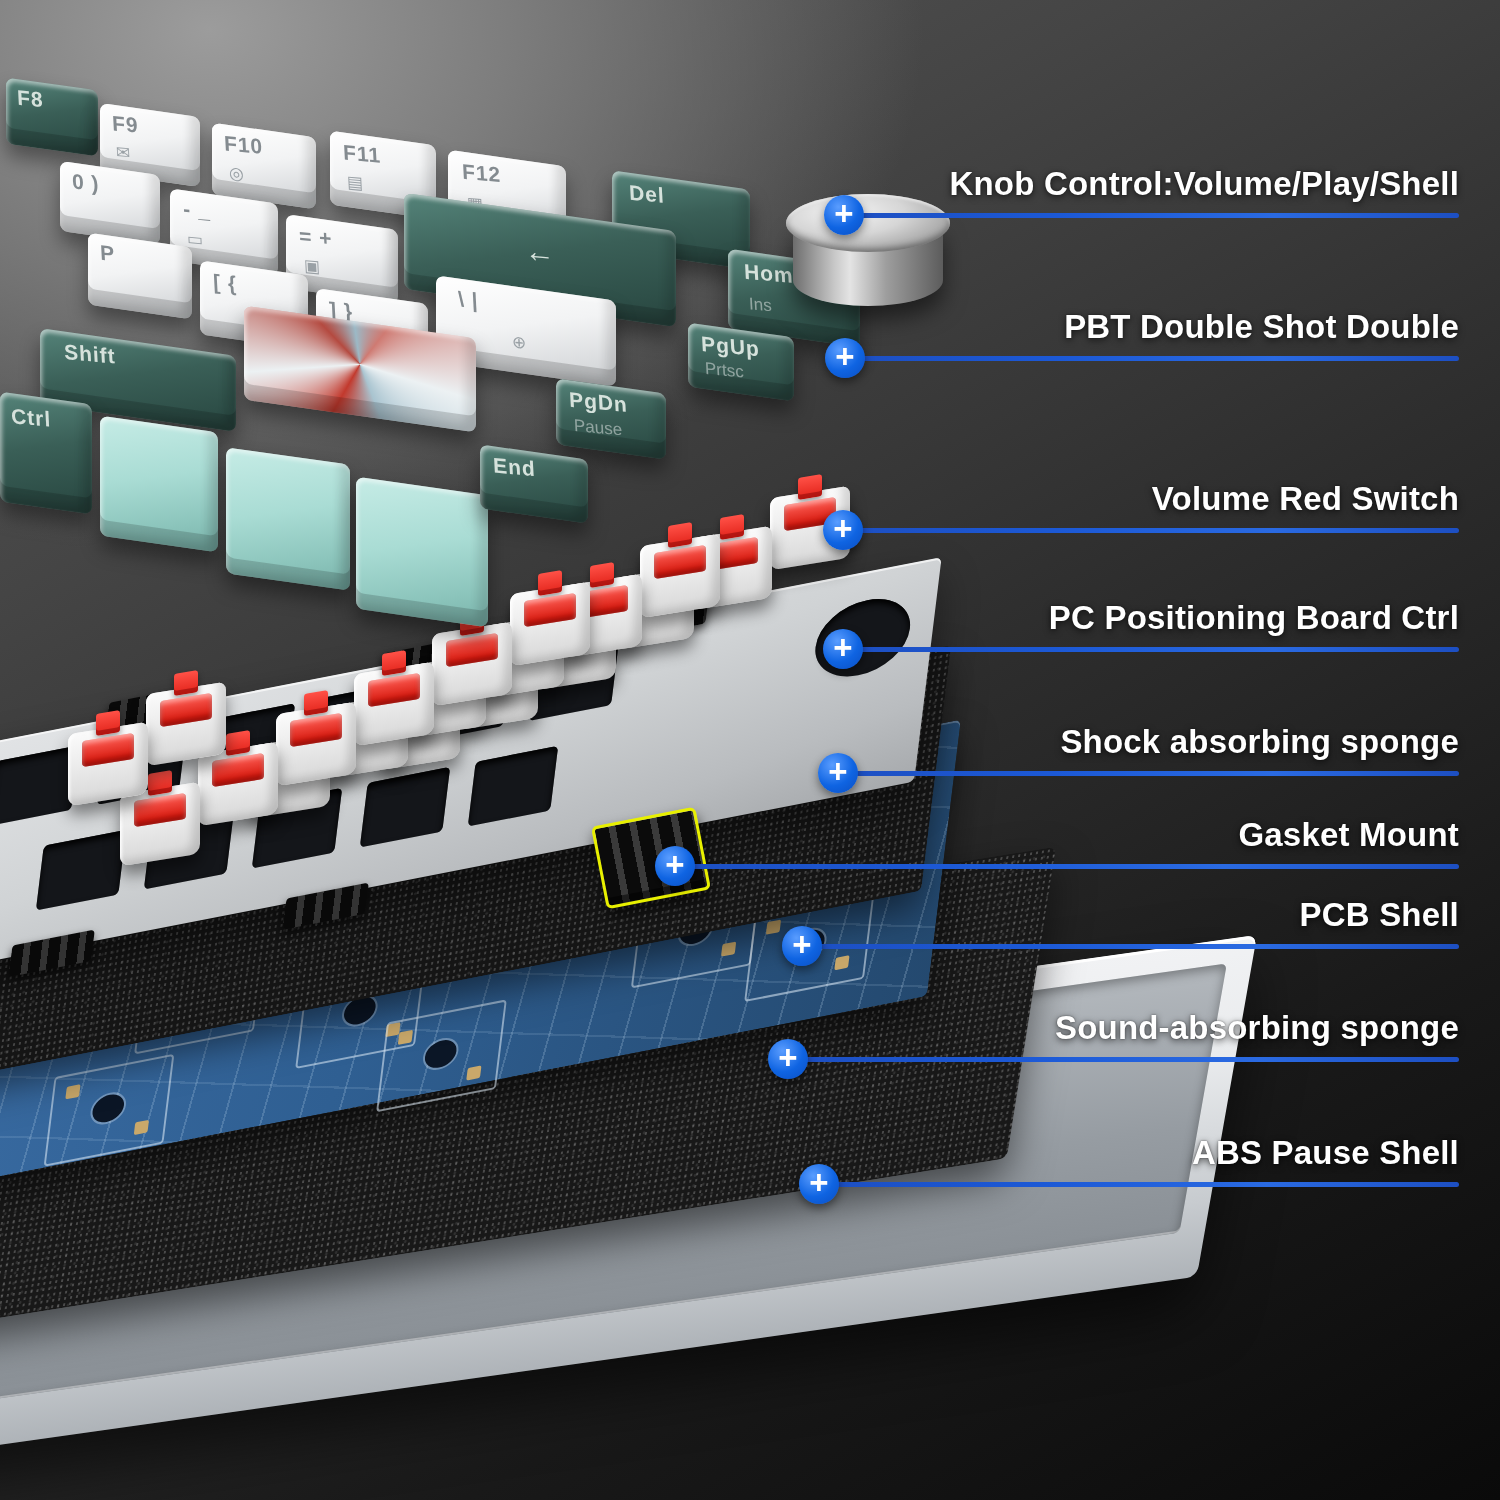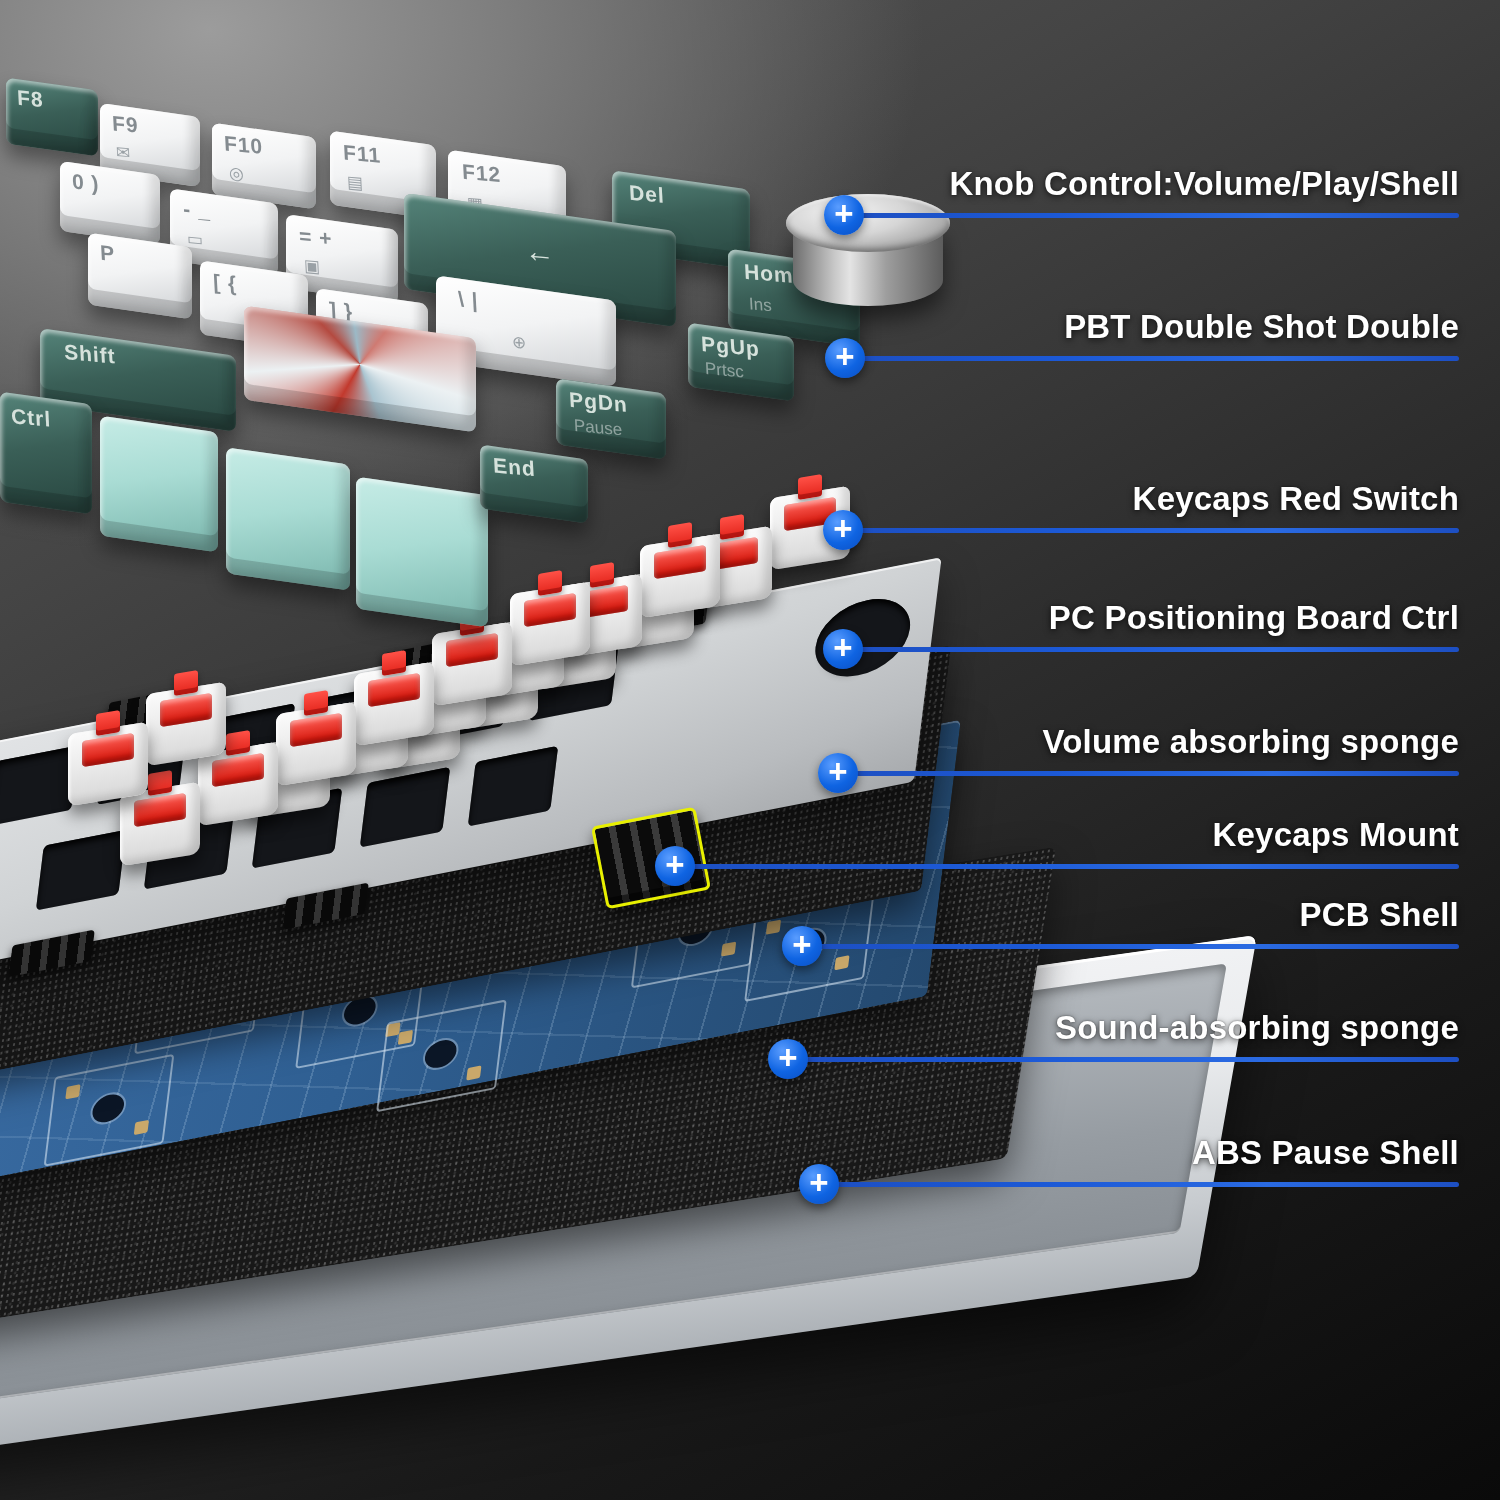--- a/index.html
+++ b/index.html
@@ -303,36 +303,36 @@
     <span class="co-label">Knob Control:Volume/Play/Shell</span>
   </div>
   <div class="callout" style="left:845px;top:358px;width:614px">
     <span class="co-line"></span>
     <span class="co-plus">+</span>
     <span class="co-label">PBT Double Shot Double</span>
   </div>
   <div class="callout" style="left:843px;top:530px;width:616px">
     <span class="co-line"></span>
     <span class="co-plus">+</span>
-    <span class="co-label">Keycaps Red Switch</span>
+    <span class="co-label">Volume Red Switch</span>
   </div>
   <div class="callout" style="left:843px;top:649px;width:616px">
     <span class="co-line"></span>
     <span class="co-plus">+</span>
     <span class="co-label">PC Positioning Board Ctrl</span>
   </div>
   <div class="callout" style="left:838px;top:773px;width:621px">
     <span class="co-line"></span>
     <span class="co-plus">+</span>
-    <span class="co-label">Volume absorbing sponge</span>
+    <span class="co-label">Shock absorbing sponge</span>
   </div>
   <div class="callout" style="left:675px;top:866px;width:784px">
     <span class="co-line"></span>
     <span class="co-plus">+</span>
-    <span class="co-label">Keycaps Mount</span>
+    <span class="co-label">Gasket Mount</span>
   </div>
   <div class="callout" style="left:802px;top:946px;width:657px">
     <span class="co-line"></span>
     <span class="co-plus">+</span>
     <span class="co-label">PCB Shell</span>
   </div>
   <div class="callout" style="left:788px;top:1059px;width:671px">
     <span class="co-line"></span>
     <span class="co-plus">+</span>
     <span class="co-label">Sound-absorbing sponge</span>

